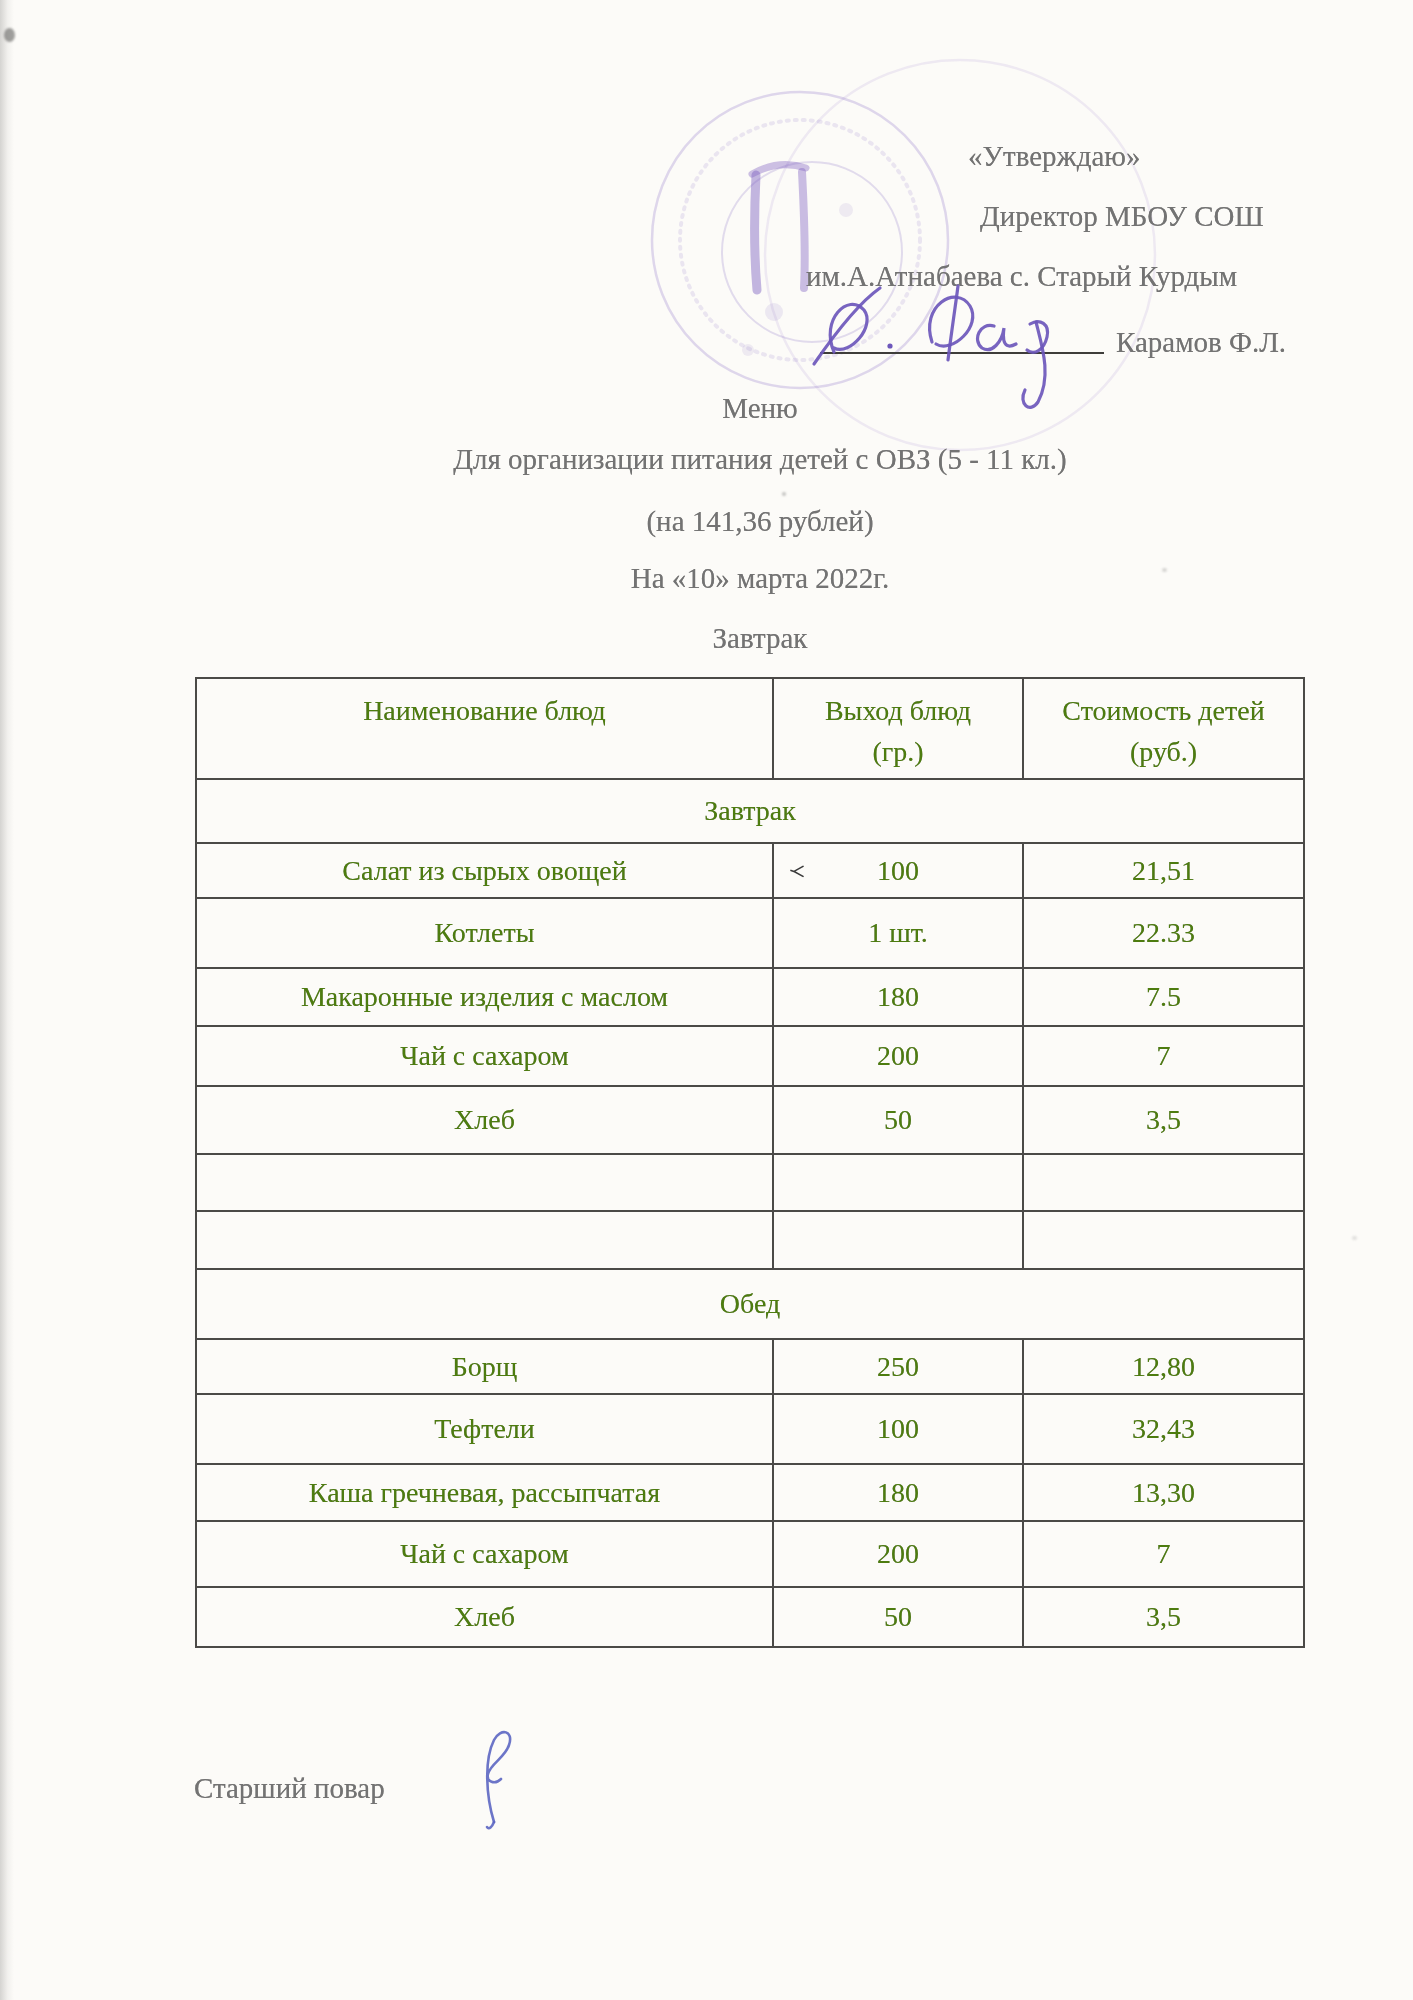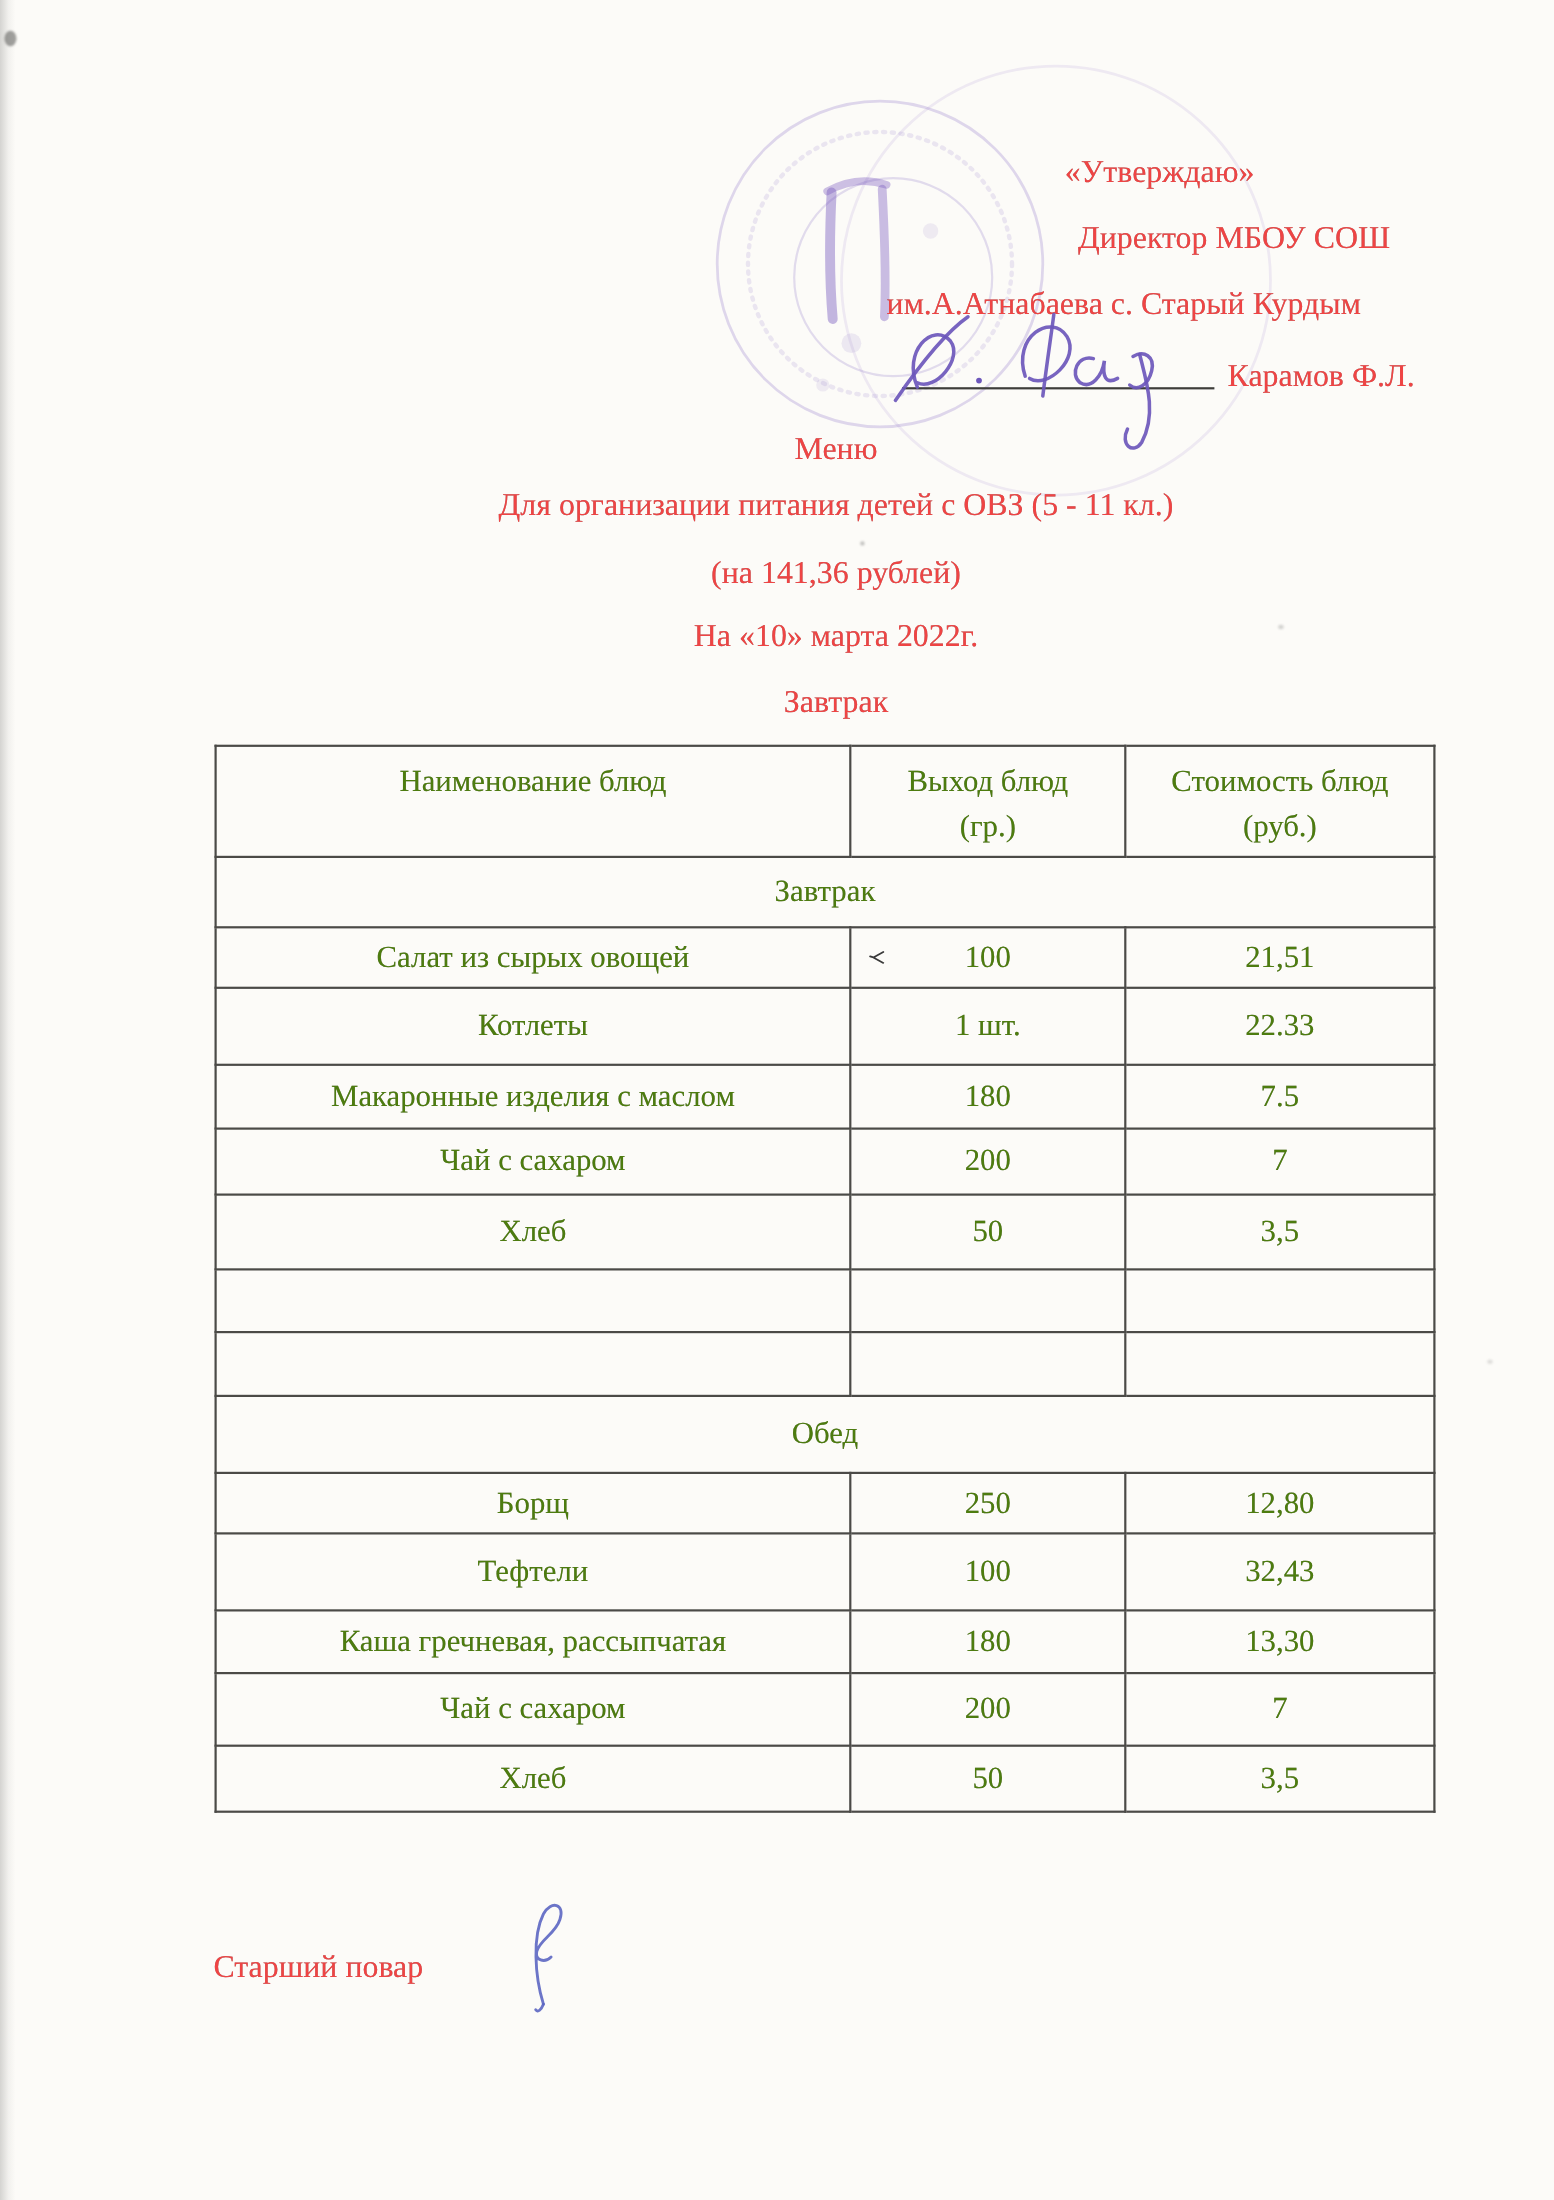--- a/index.html
+++ b/index.html
@@ -9,21 +9,21 @@
     margin: 0 auto;
     background: #fcfbf8;
     overflow: hidden;
     font-family: "Liberation Serif", "DejaVu Serif", serif;
     color: #2a2926;
   }
   .line {
     position: absolute;
     white-space: nowrap;
     font-size: 29px;
-    color: #ef4444;
+    color: #737373;
     text-shadow: 0 0 0.6px rgba(45,45,45,0.5);
   }
   .centered {
     left: 200px; width: 1120px; text-align: center;
   }
   
   .sig-underline {
     position: absolute;
     left: 820px; top: 352px; width: 284px; height: 0;
     border-top: 2px solid #3e3d3a;
@@ -125,21 +125,21 @@
     <thead>
       <tr style="height:101px;">
         <th>
           <div>Наименование блюд</div>
         </th>
         <th>
           <div>Выход блюд</div>
           <div>(гр.)</div>
         </th>
         <th>
-          <div>Стоимость блюд</div>
+          <div>Стоимость детей</div>
           <div>(руб.)</div>
         </th>
       </tr>
     </thead>
     <tbody id="menu-tbody">
         <tr style="height: 64px;">
           <td colspan="3" class="section-cell">Завтрак</td>
         </tr>
         <tr style="height: 55px;">
           <td>Салат из сырых овощей</td>

